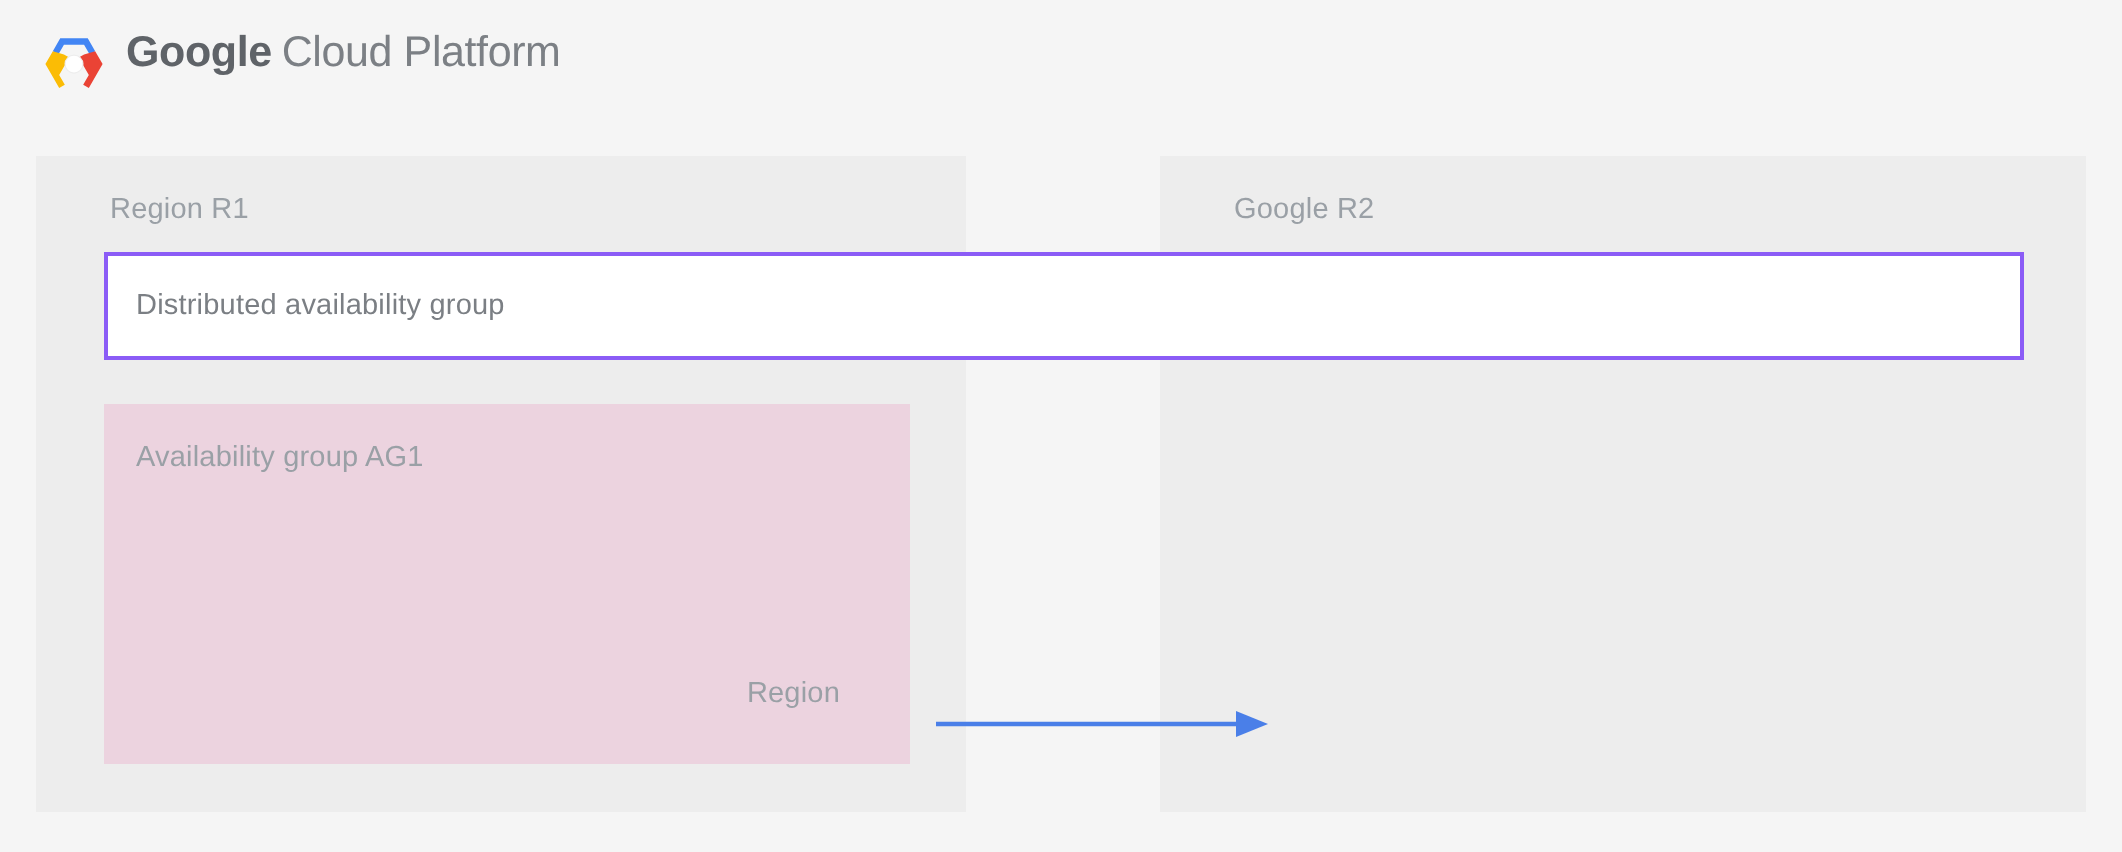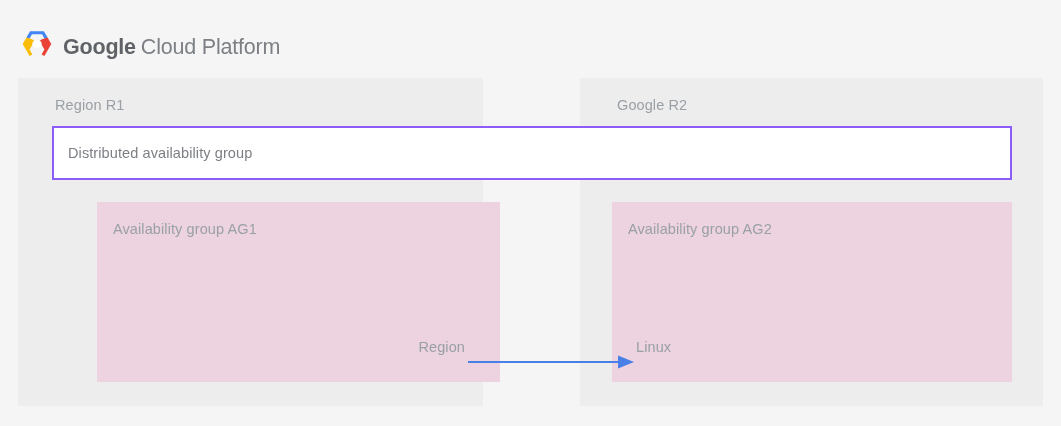--- a/index.html
+++ b/index.html
@@ -23,21 +23,21 @@
     overflow: hidden;
   }
 
   
   .brand {
     position: absolute;
     left: 22px;
     top: 16px;
     height: 42px;
     display: flex;
-    align-items: flex-end;
+    align-items: flex-start;
     gap: 11px;
   }
   .brand-logo {
     width: 30px;
     height: 30px;
     display: block;
     flex: 0 0 auto;
   }
   .brand-text {
     font-size: 21.5px;
@@ -109,21 +109,21 @@
     white-space: nowrap;
   }
 
   
   .ag-box {
     position: absolute;
     top: 132px;
     height: 180px;
     background: #ecd3df;
   }
-  .ag-box.ag1 { left: 34px;  width: 403px; margin-left: 45px; }
+  .ag-box.ag1 { left: 34px;  width: 403px; }
   .ag-box.ag2 { left: 594px; width: 400px; }
 
   .ag-title {
     position: absolute;
     left: 16px;
     top: 19px;
     font-size: 14.5px;
     color: #9aa0a6;
     letter-spacing: 0.1px;
     white-space: nowrap;
@@ -184,24 +184,20 @@
 
     <div class="dag-box">
       <div class="dag-label">Distributed availability group</div>
     </div>
 
     <div class="ag-box ag1">
       <div class="ag-title">Availability group AG1</div>
       <div class="ag-os">Region</div>
     </div>
 
-    <div class="ag-box ag2">
-      <div class="ag-title">Availability group AG2</div>
-      <div class="ag-os">Linux</div>
-    </div>
 
     <svg class="arrow-svg" viewBox="0 0 172 28">
       <line x1="2" y1="14" x2="156" y2="14" stroke="#4a7fe8" stroke-width="2.2"></line>
       <polygon points="152,7.5 168,14 152,20.5" fill="#4a7fe8"></polygon>
     </svg>
 
   </div>
 </div>
 
 </body></html>

